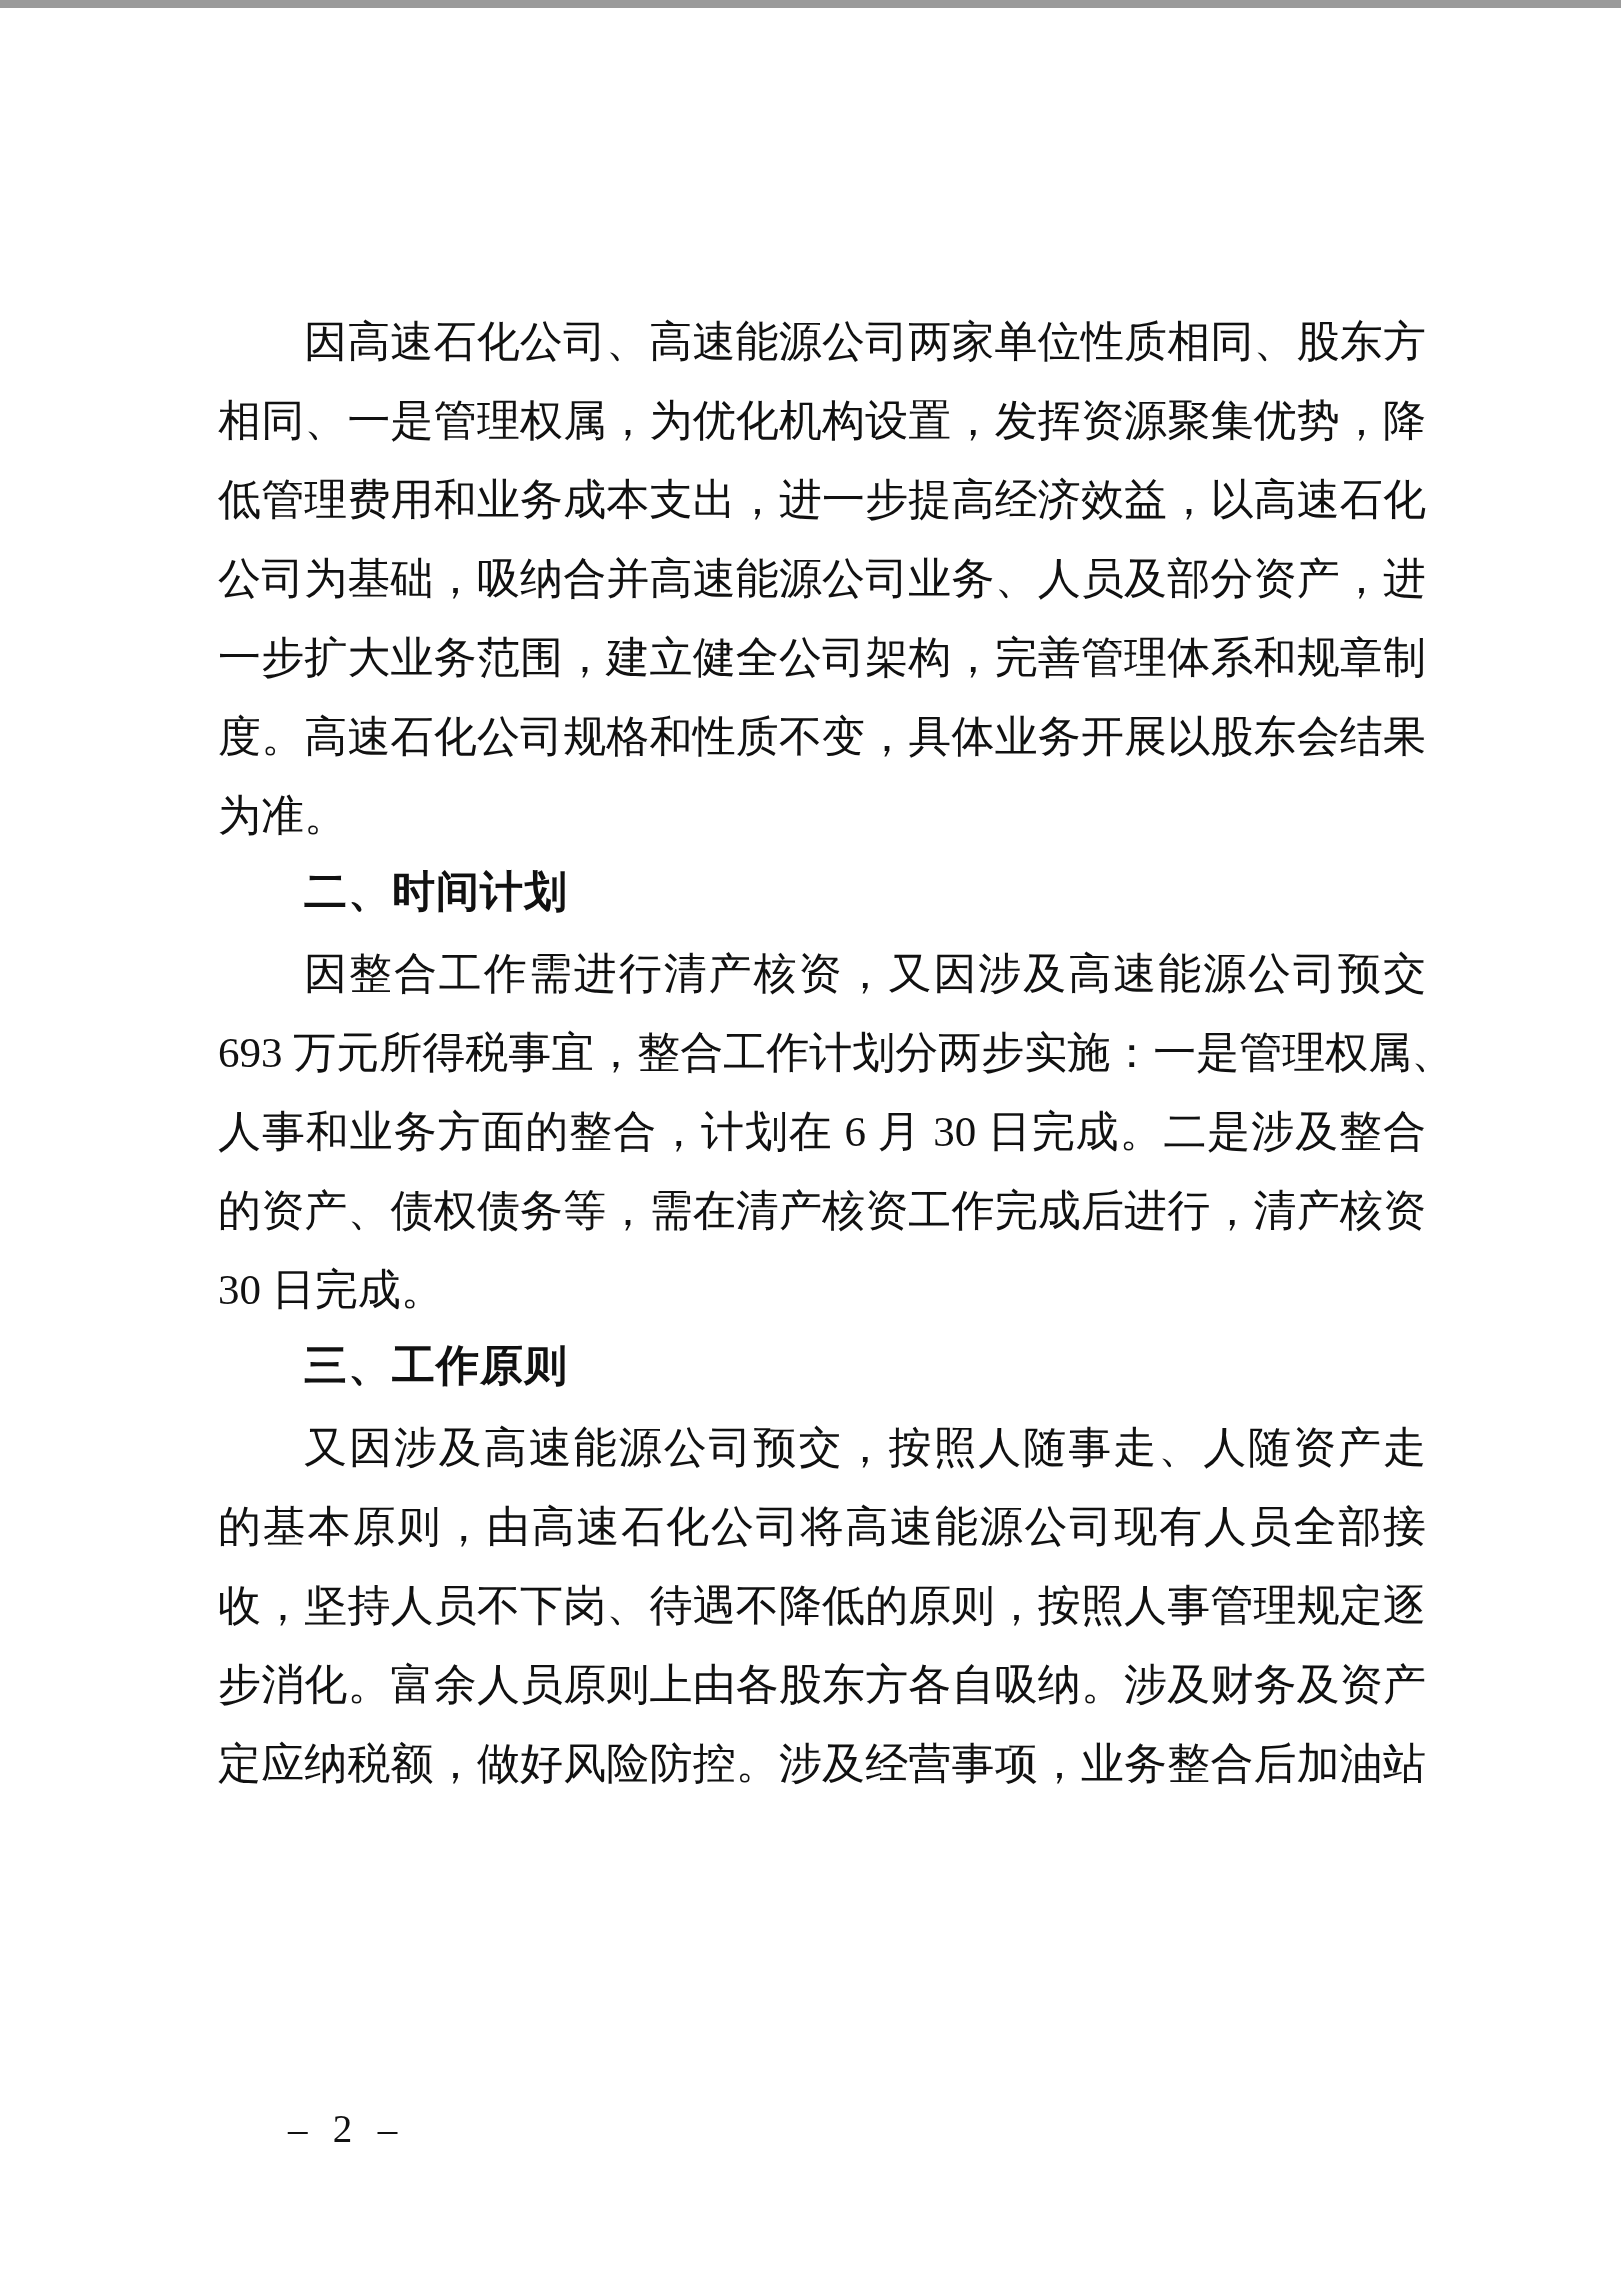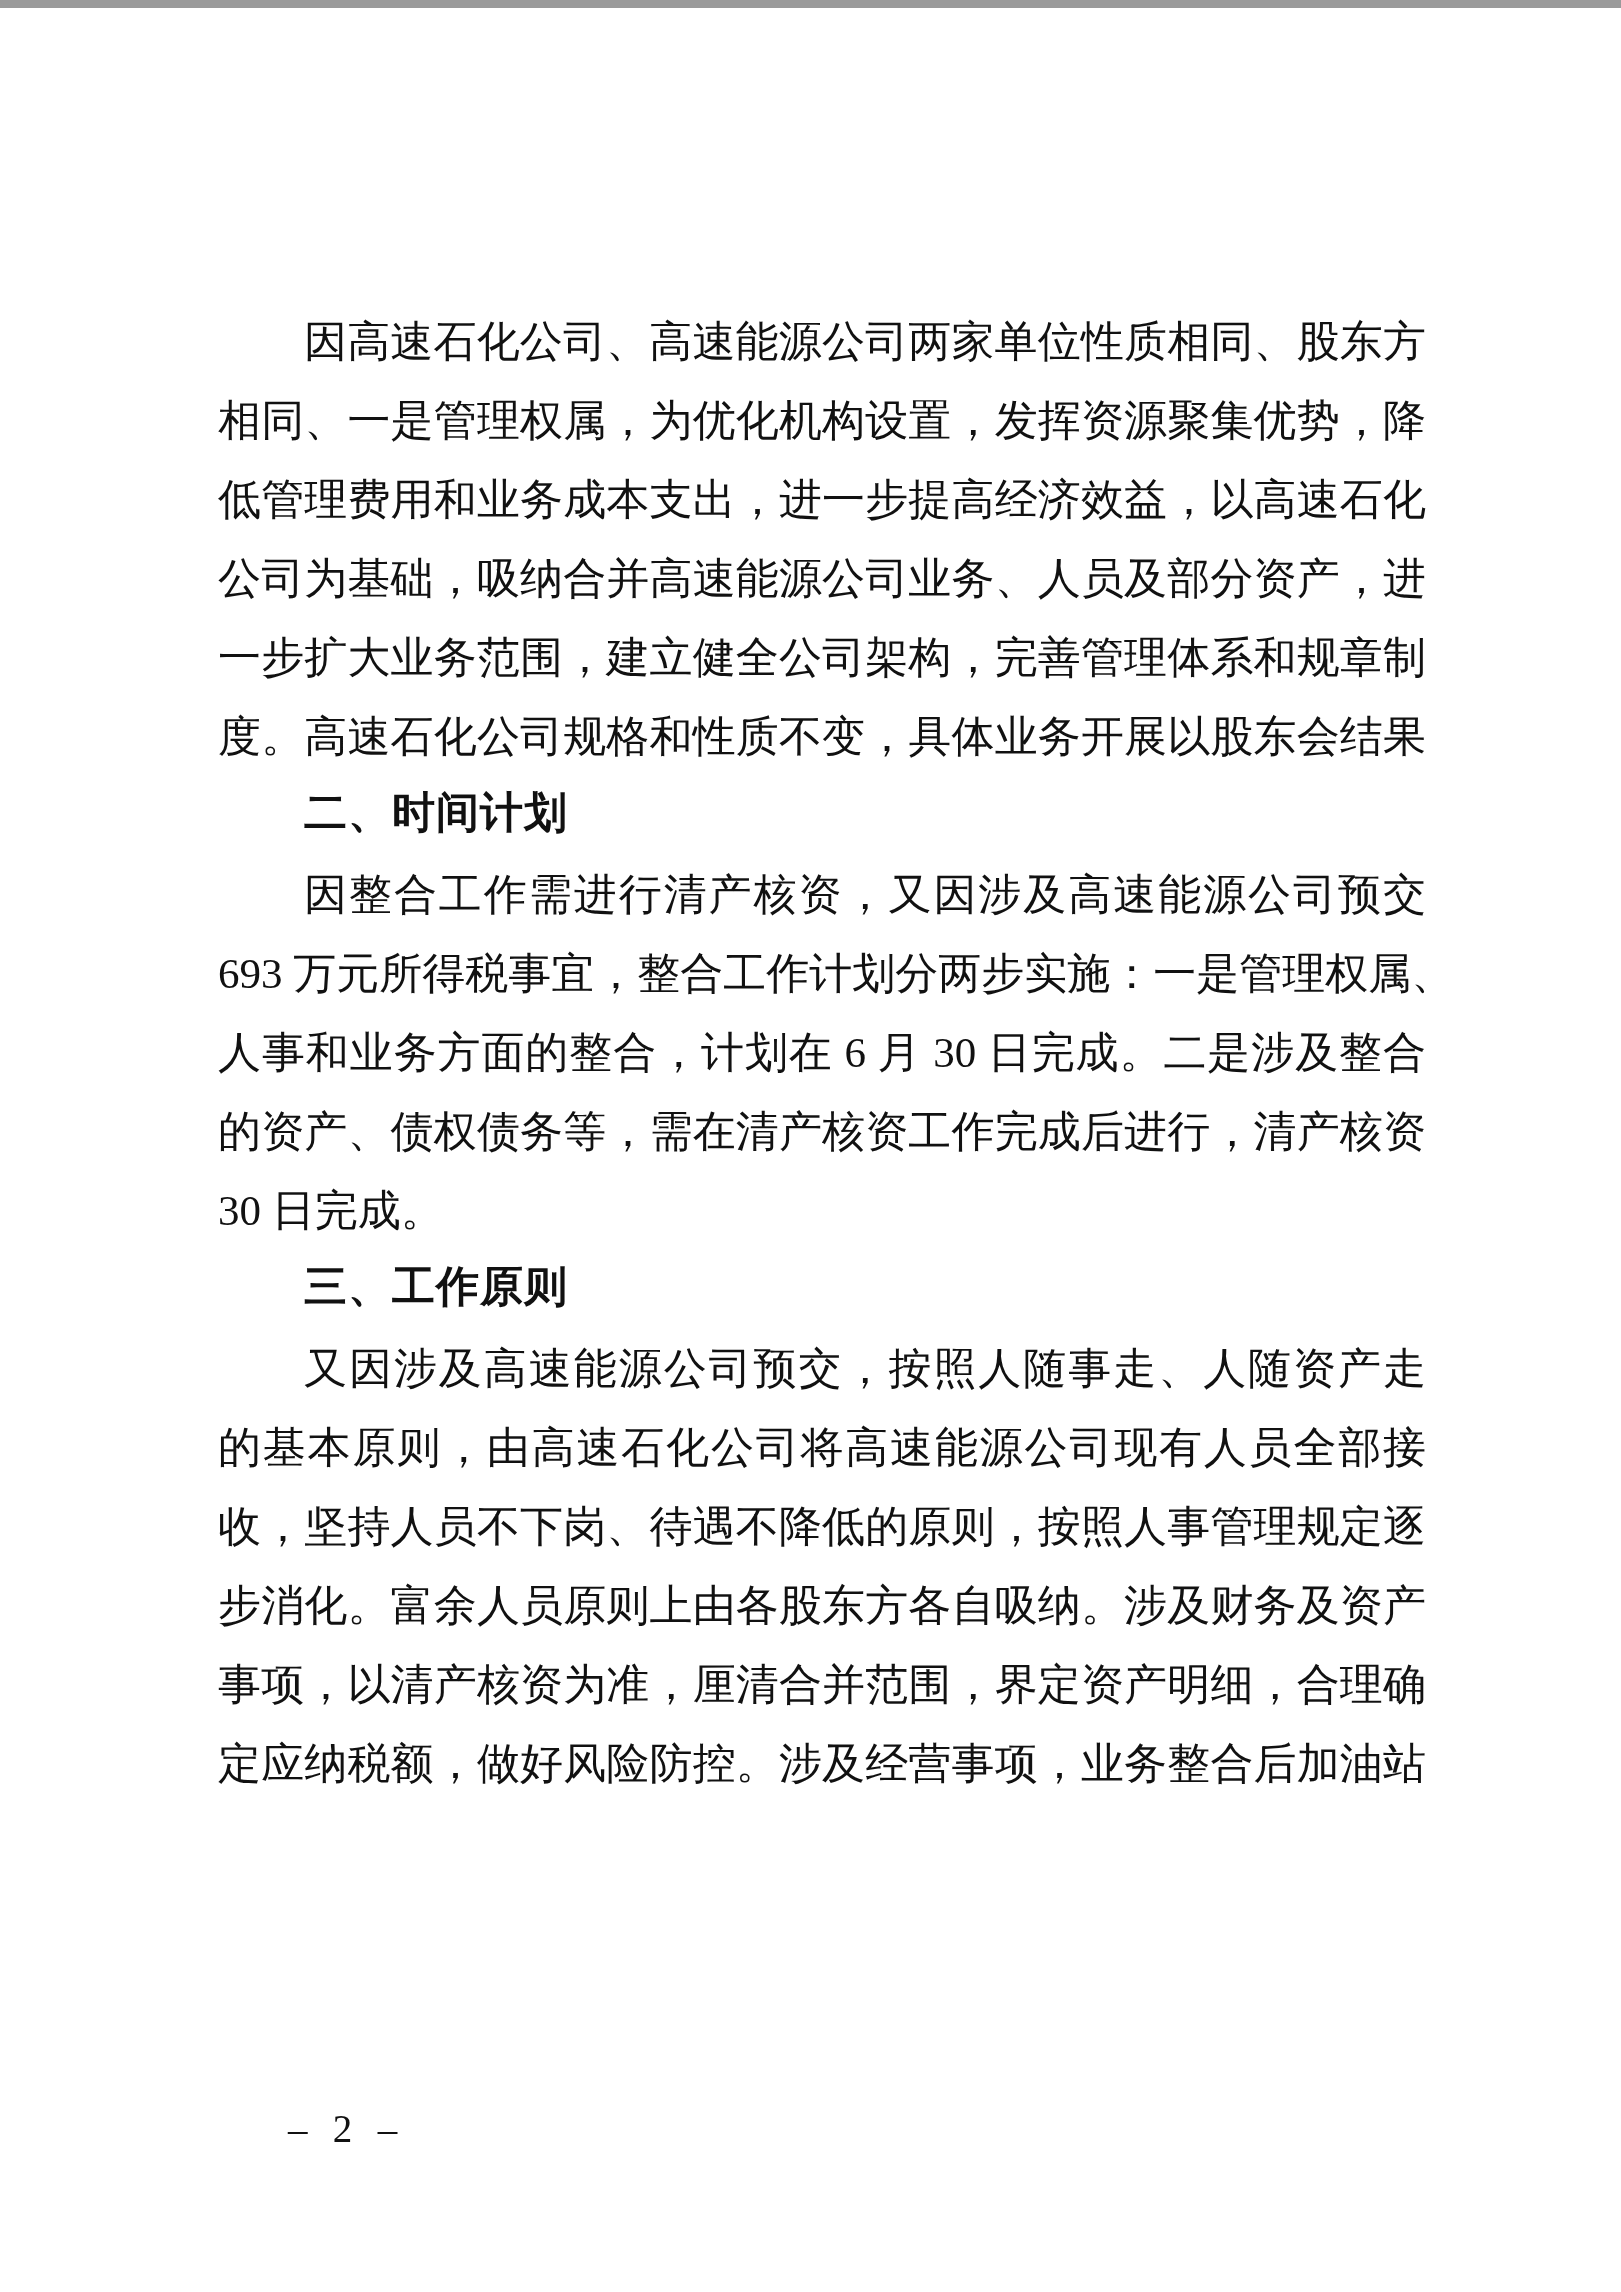--- a/index.html
+++ b/index.html
@@ -62,29 +62,29 @@
 
 <div class="page">
   <div class="document-body">
 
   <div class="line line--para-first">因高速石化公司、高速能源公司两家单位性质相同、股东方</div>
       <div class="line line--full">相同、一是管理权属，为优化机构设置，发挥资源聚集优势，降</div>
       <div class="line line--full">低管理费用和业务成本支出，进一步提高经济效益，以高速石化</div>
       <div class="line line--full">公司为基础，吸纳合并高速能源公司业务、人员及部分资产，进</div>
       <div class="line line--full">一步扩大业务范围，建立健全公司架构，完善管理体系和规章制</div>
       <div class="line line--full">度。高速石化公司规格和性质不变，具体业务开展以股东会结果</div>
+      <div class="line line--last">为准。</div>
       <div class="line line--heading">二、时间计划</div>
       <div class="line line--para-first">因整合工作需进行清产核资，又因涉及高速能源公司预交</div>
       <div class="line line--full">693 万元所得税事宜，整合工作计划分两步实施：一是管理权属、</div>
       <div class="line line--full">人事和业务方面的整合，计划在 6 月 30 日完成。二是涉及整合</div>
       <div class="line line--full">的资产、债权债务等，需在清产核资工作完成后进行，清产核资</div>
       <div class="line line--last">30 日完成。</div>
       <div class="line line--heading">三、工作原则</div>
       <div class="line line--para-first">又因涉及高速能源公司预交，按照人随事走、人随资产走</div>
       <div class="line line--full">的基本原则，由高速石化公司将高速能源公司现有人员全部接</div>
       <div class="line line--full">收，坚持人员不下岗、待遇不降低的原则，按照人事管理规定逐</div>
       <div class="line line--full">步消化。富余人员原则上由各股东方各自吸纳。涉及财务及资产</div>
-      <div class="line line--full">事项，以清产核资为准，厘清合并范围，界定资产明细，合理确</div>
       <div class="line line--full">定应纳税额，做好风险防控。涉及经营事项，业务整合后加油站</div>
     </div>
   <div class="page-number">– 2 –</div>
 </div>
 
 
 </body></html>

